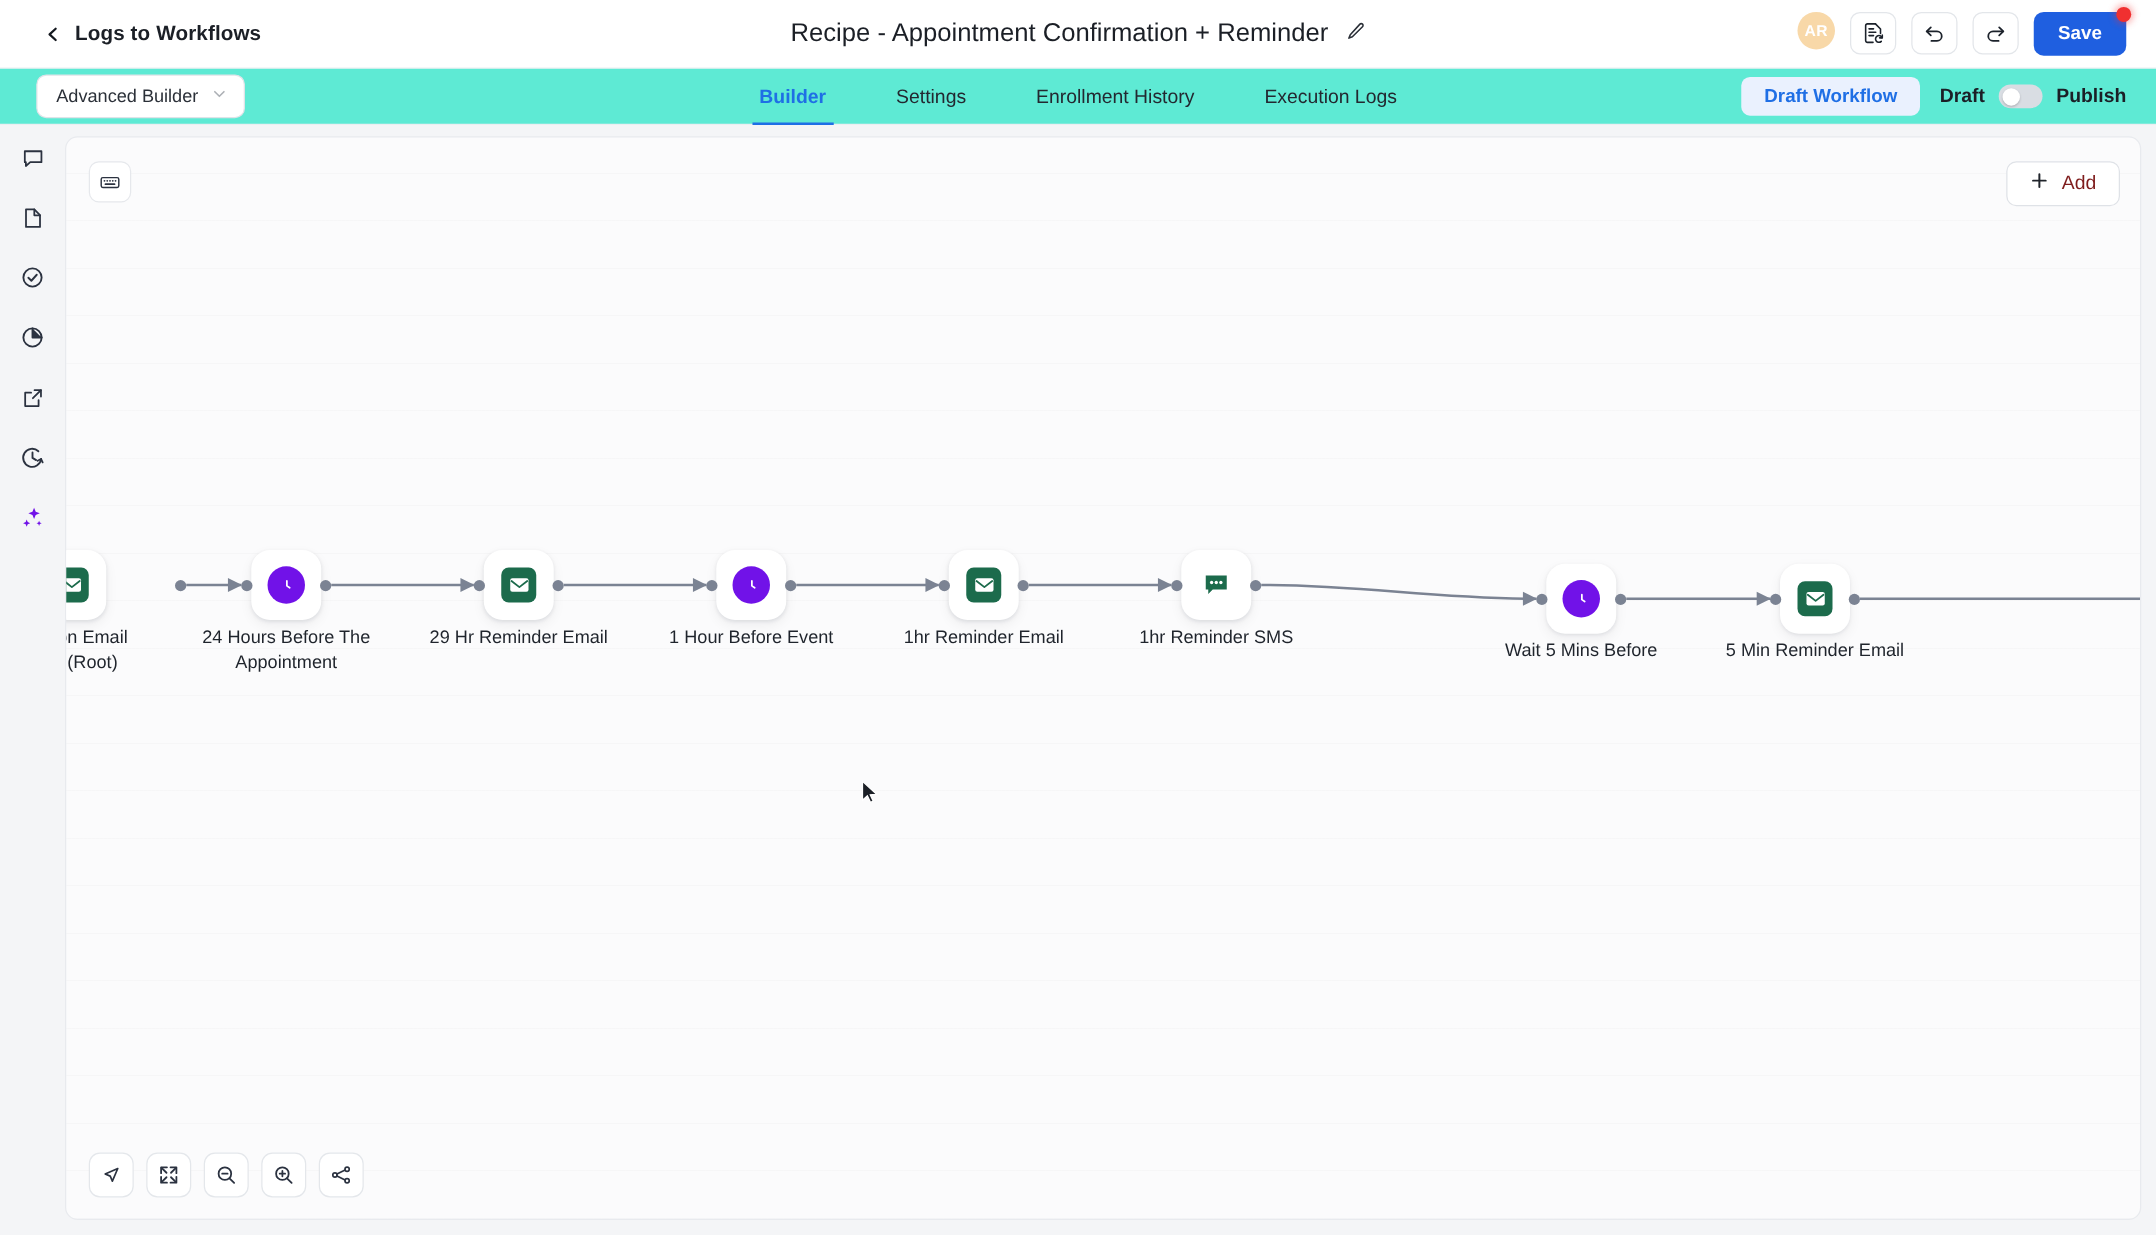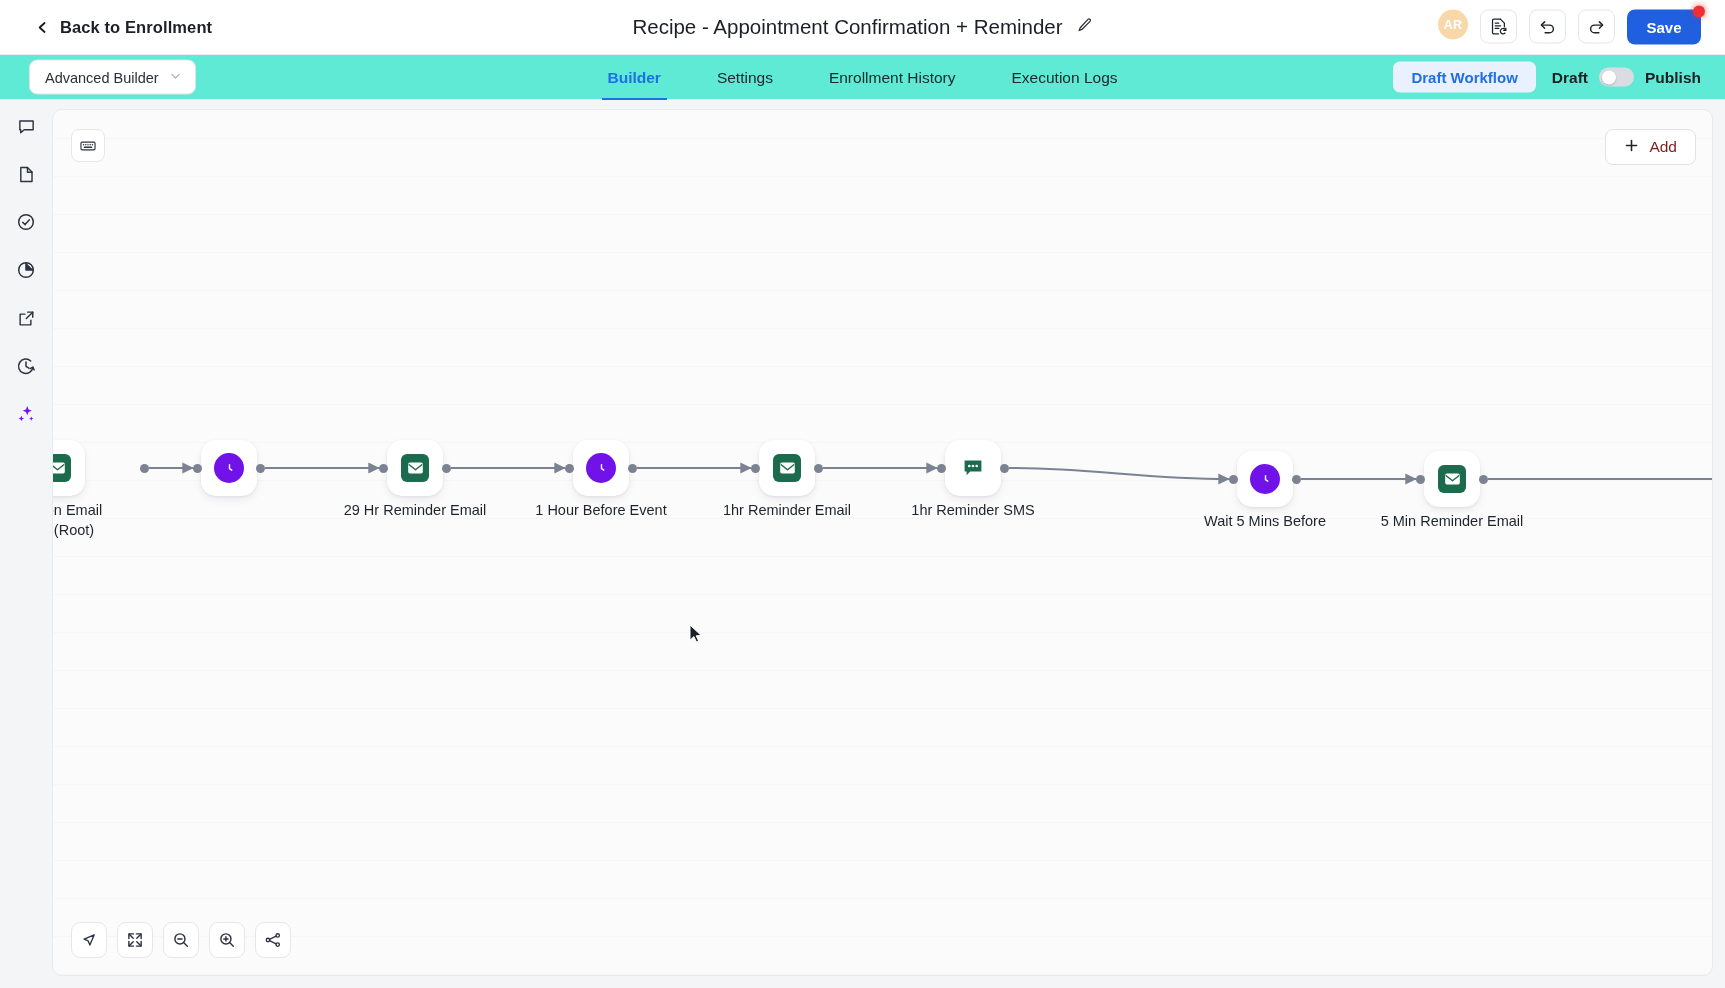--- a/index.html
+++ b/index.html
@@ -254,21 +254,21 @@
 <body>
 
 <div class="topbar">
 
   <div class="back-btn">
     <span>
       <svg class="chev-left" viewBox="0 0 16 16" fill="none" stroke="#14181f" stroke-width="2.2" stroke-linecap="round" stroke-linejoin="round">
           <path d="M10.5 2.5 4.5 8l6 5.5"></path>
         </svg>
     </span>
-    <span class="lbl">Back to Enrollment</span>
+    <span class="lbl">Logs to Workflows</span>
   </div>
 
   <div class="title-wrap">
     <span class="title">Recipe - Appointment Confirmation + Reminder</span>
     <span>
       <svg class="pencil" viewBox="0 0 18 18" fill="none" stroke="#2a2f37" stroke-width="1.4" stroke-linecap="round" stroke-linejoin="round">
         <path d="M12.4 2.6a1.6 1.6 0 0 1 2.3 2.3L5.6 14 2.5 15.2l1.2-3.1 8.7-9.5z"></path>
       </svg>
     </span>
   </div>
@@ -441,20 +441,21 @@
 
     <div class="node" style="left:148px; top:330px;">
       <span class="ic-clock">
         <svg width="15" height="15" viewBox="0 0 16 16" fill="none" stroke="#fff" stroke-width="1.5" stroke-linecap="round" stroke-linejoin="round">
             <path d="M8 4v4.2l2.4 1.6"></path>
           </svg>
       </span>
     </div>
     <div class="port" style="left:139.5px; top:353.5px;"></div>
     <div class="port" style="left:203px; top:353.5px;"></div>
+    <div class="node-label" style="left:81px; top:390px;">24 Hours Before The<br>Appointment</div>
 
     <div class="node" style="left:334px; top:330px;">
       <span class="ic-mail">
         <svg width="17" height="14" viewBox="0 0 20 16">
           <rect x="1.4" y="1.6" width="17.2" height="12.8" rx="2" fill="#fff"></rect>
           <path d="M2.6 4.2 10 10l7.4-5.8" fill="none" stroke="#1c6b4c" stroke-width="1.7" stroke-linecap="round" stroke-linejoin="round"></path>
         </svg>
       </span>
     </div>
     <div class="port" style="left:325.5px; top:353.5px;"></div>

